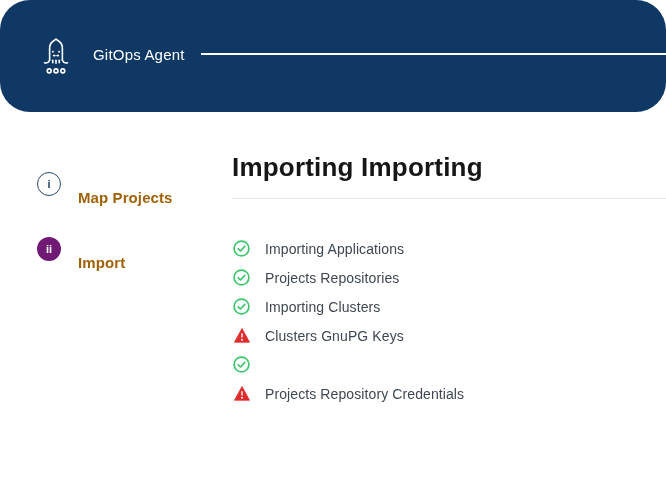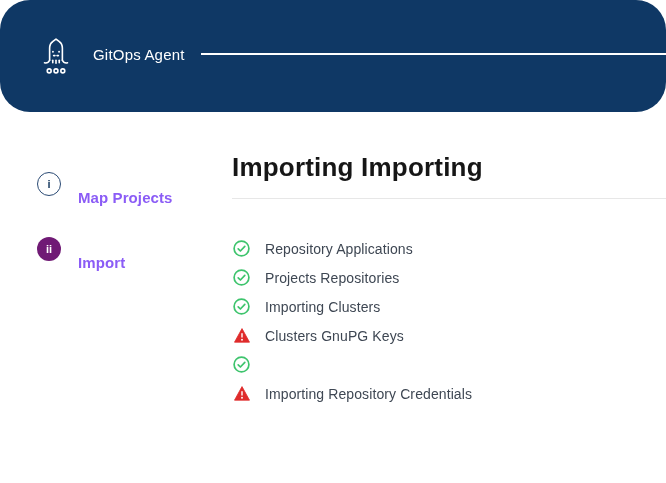--- a/index.html
+++ b/index.html
@@ -76,21 +76,21 @@
     border: 1px solid #2a4a74;
     color: #16395f;
     background: #ffffff;
   }
   .step-circle.filled {
     background: #701a75;
     color: #ffffff;
   }
   .step-label {
     margin-left: 17px;
-    color: #8b5cf6;
+    color: #a16207;
     font-size: 15px;
     font-weight: 700;
     letter-spacing: 0.1px;
     margin-top: 28px;
   }
 
   
   .content {
     flex: 1;
     padding-top: 40px;
@@ -175,21 +175,21 @@
     <hr class="title-divider">
     <ul class="status-list">
   <li class="row">
     <span class="icon icon-success">
       <svg width="17" height="17" viewBox="0 0 17 17">
         <circle cx="8.5" cy="8.5" r="7.4" fill="none" stroke="#3ec46d" stroke-width="1.7"></circle>
         <path d="M5.2 8.8 L7.4 11 L11.8 6.4" fill="none" stroke="#3ec46d" stroke-width="1.7" stroke-linecap="round" stroke-linejoin="round"></path>
       </svg>
     </span>
 
-    <span class="row-label">Repository Applications</span>
+    <span class="row-label">Importing Applications</span>
   </li>
 
   <li class="row">
     <span class="icon icon-success">
       <svg width="17" height="17" viewBox="0 0 17 17">
         <circle cx="8.5" cy="8.5" r="7.4" fill="none" stroke="#3ec46d" stroke-width="1.7"></circle>
         <path d="M5.2 8.8 L7.4 11 L11.8 6.4" fill="none" stroke="#3ec46d" stroke-width="1.7" stroke-linecap="round" stroke-linejoin="round"></path>
       </svg>
     </span>
 
@@ -231,18 +231,18 @@
 
   <li class="row">
 
     <span class="icon icon-error">
       <svg width="16" height="15" viewBox="0 0 16 15">
         <path d="M8 0.6 L15.5 14.2 L0.5 14.2 Z" fill="#df2b2b" stroke="#df2b2b" stroke-width="0.8" stroke-linejoin="round"></path>
         <rect x="7.3" y="5.1" width="1.4" height="4.6" rx="0.7" fill="#ffffff"></rect>
         <circle cx="8" cy="11.8" r="0.95" fill="#ffffff"></circle>
       </svg>
     </span>
-    <span class="row-label">Importing Repository Credentials</span>
+    <span class="row-label">Projects Repository Credentials</span>
   </li>
 </ul>
   </main>
 
 </div>
 
 </body></html>

